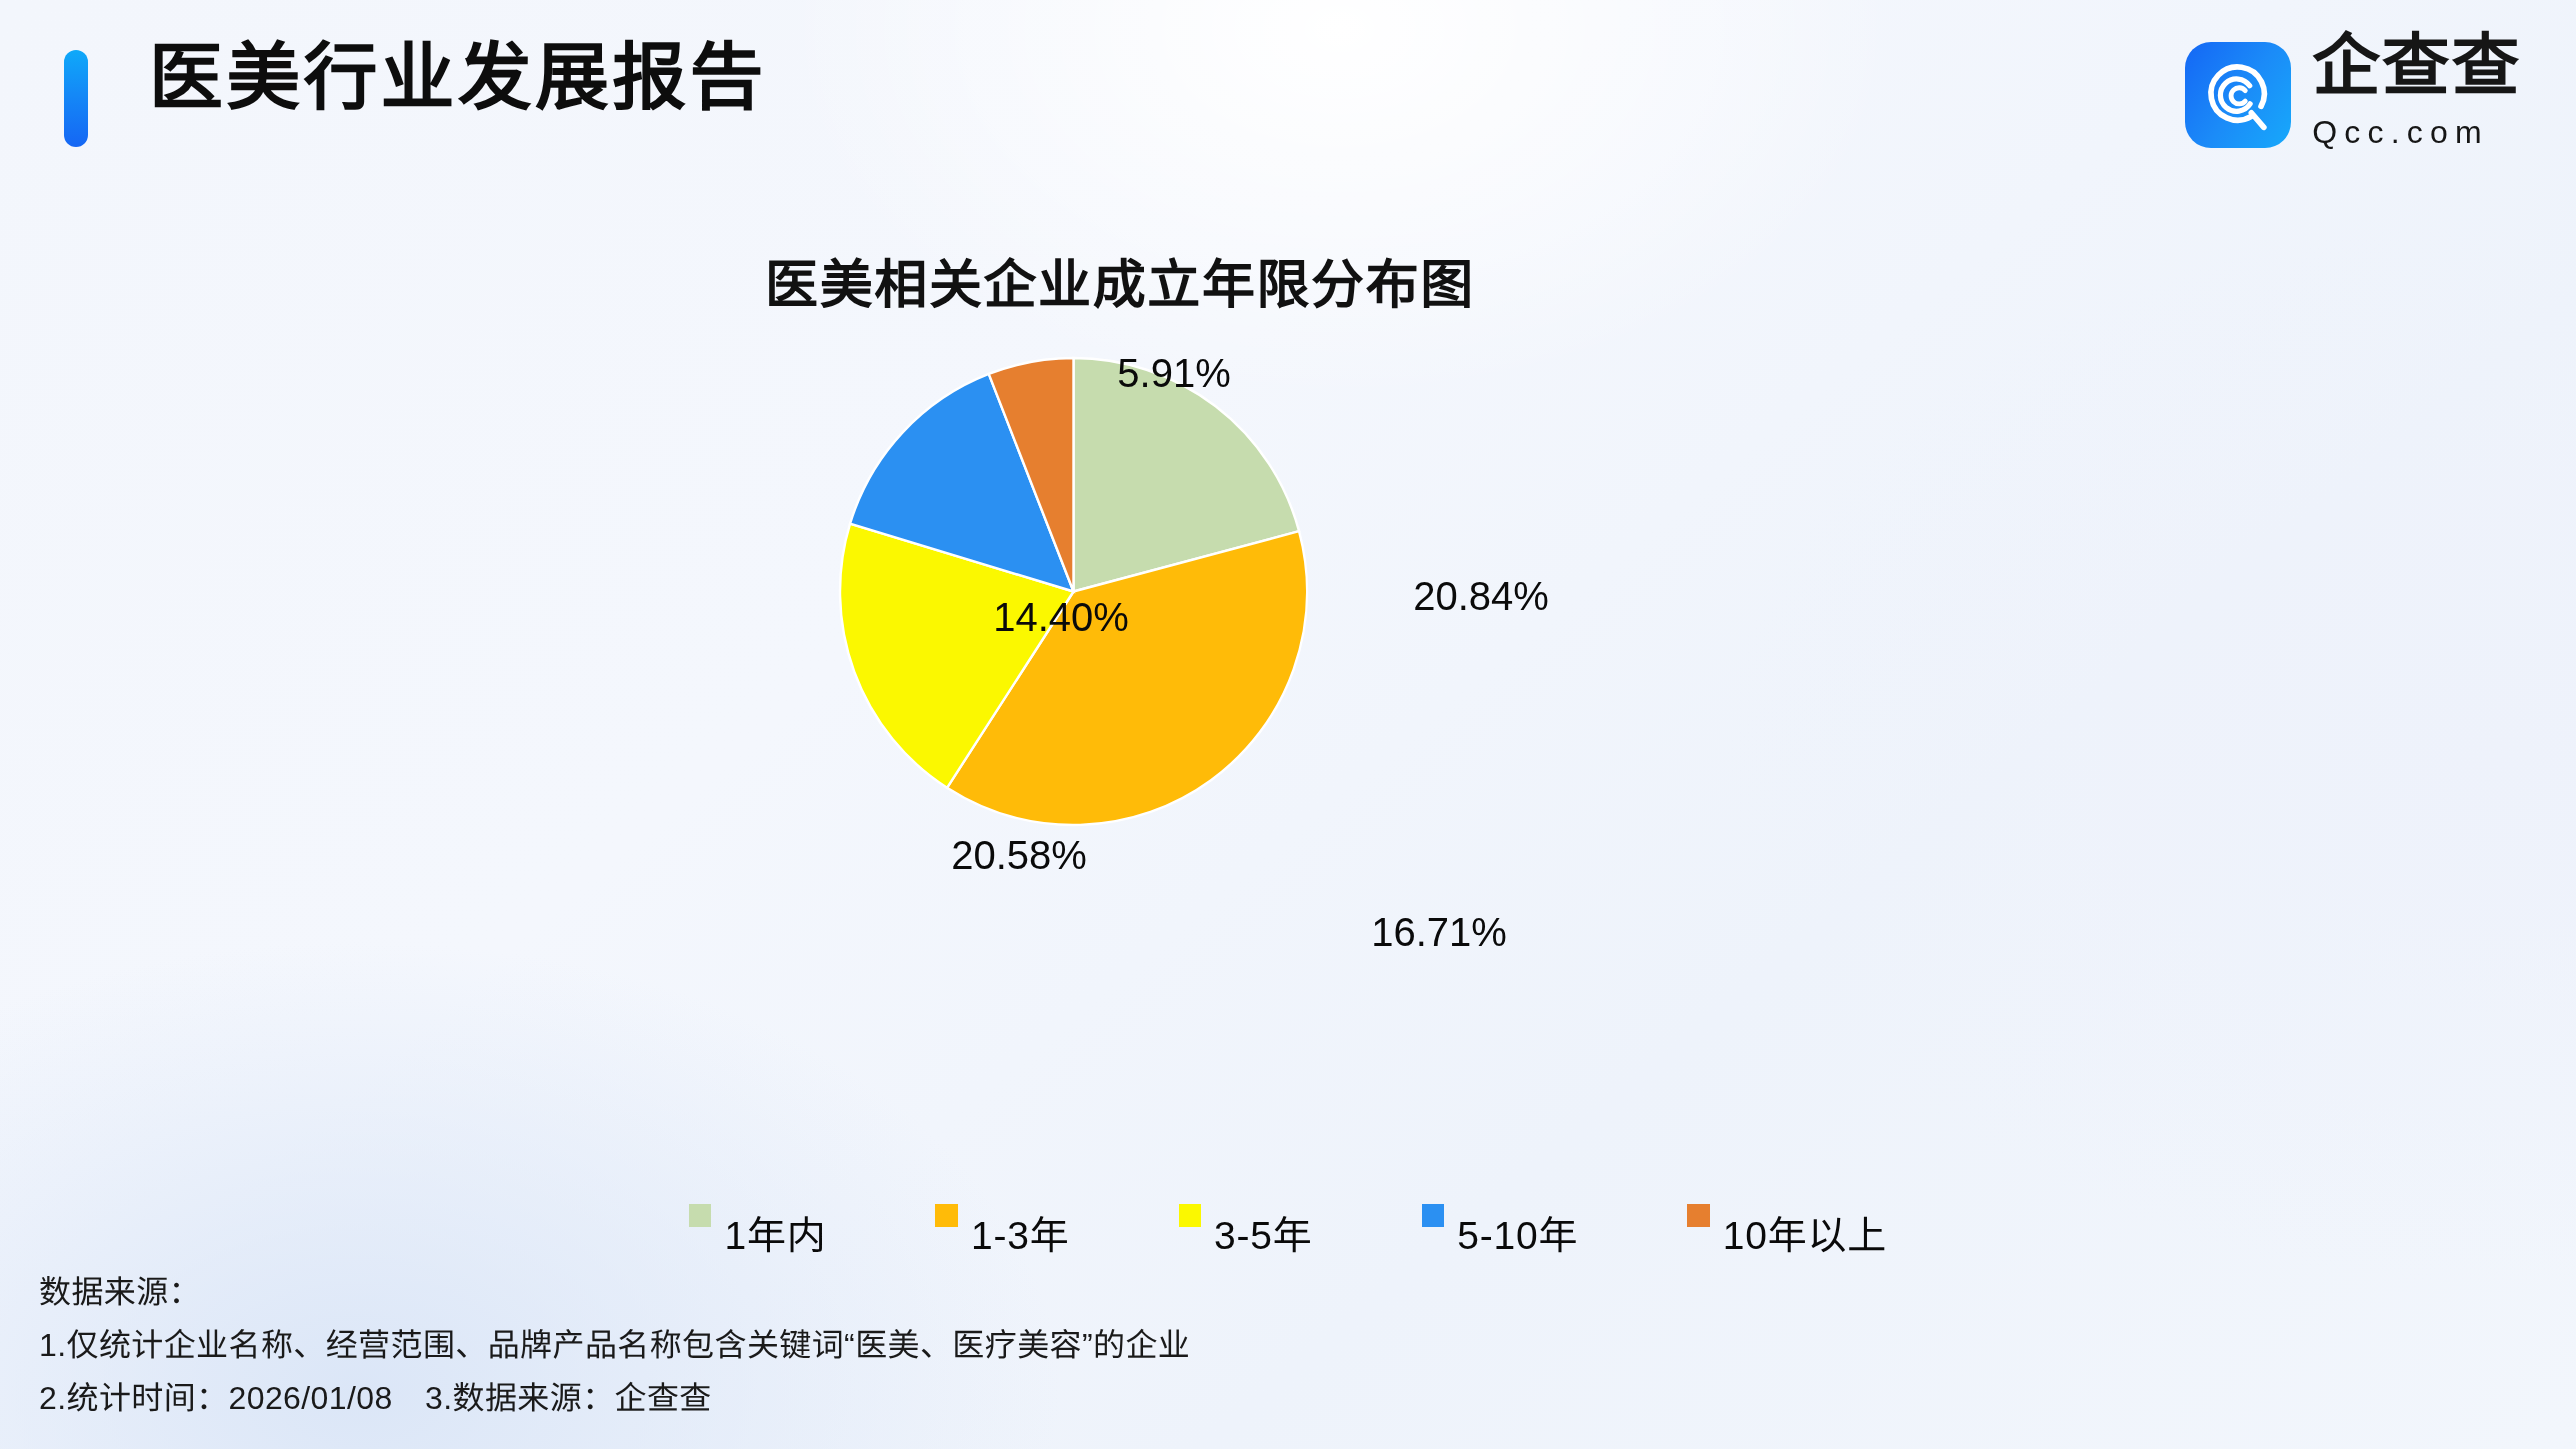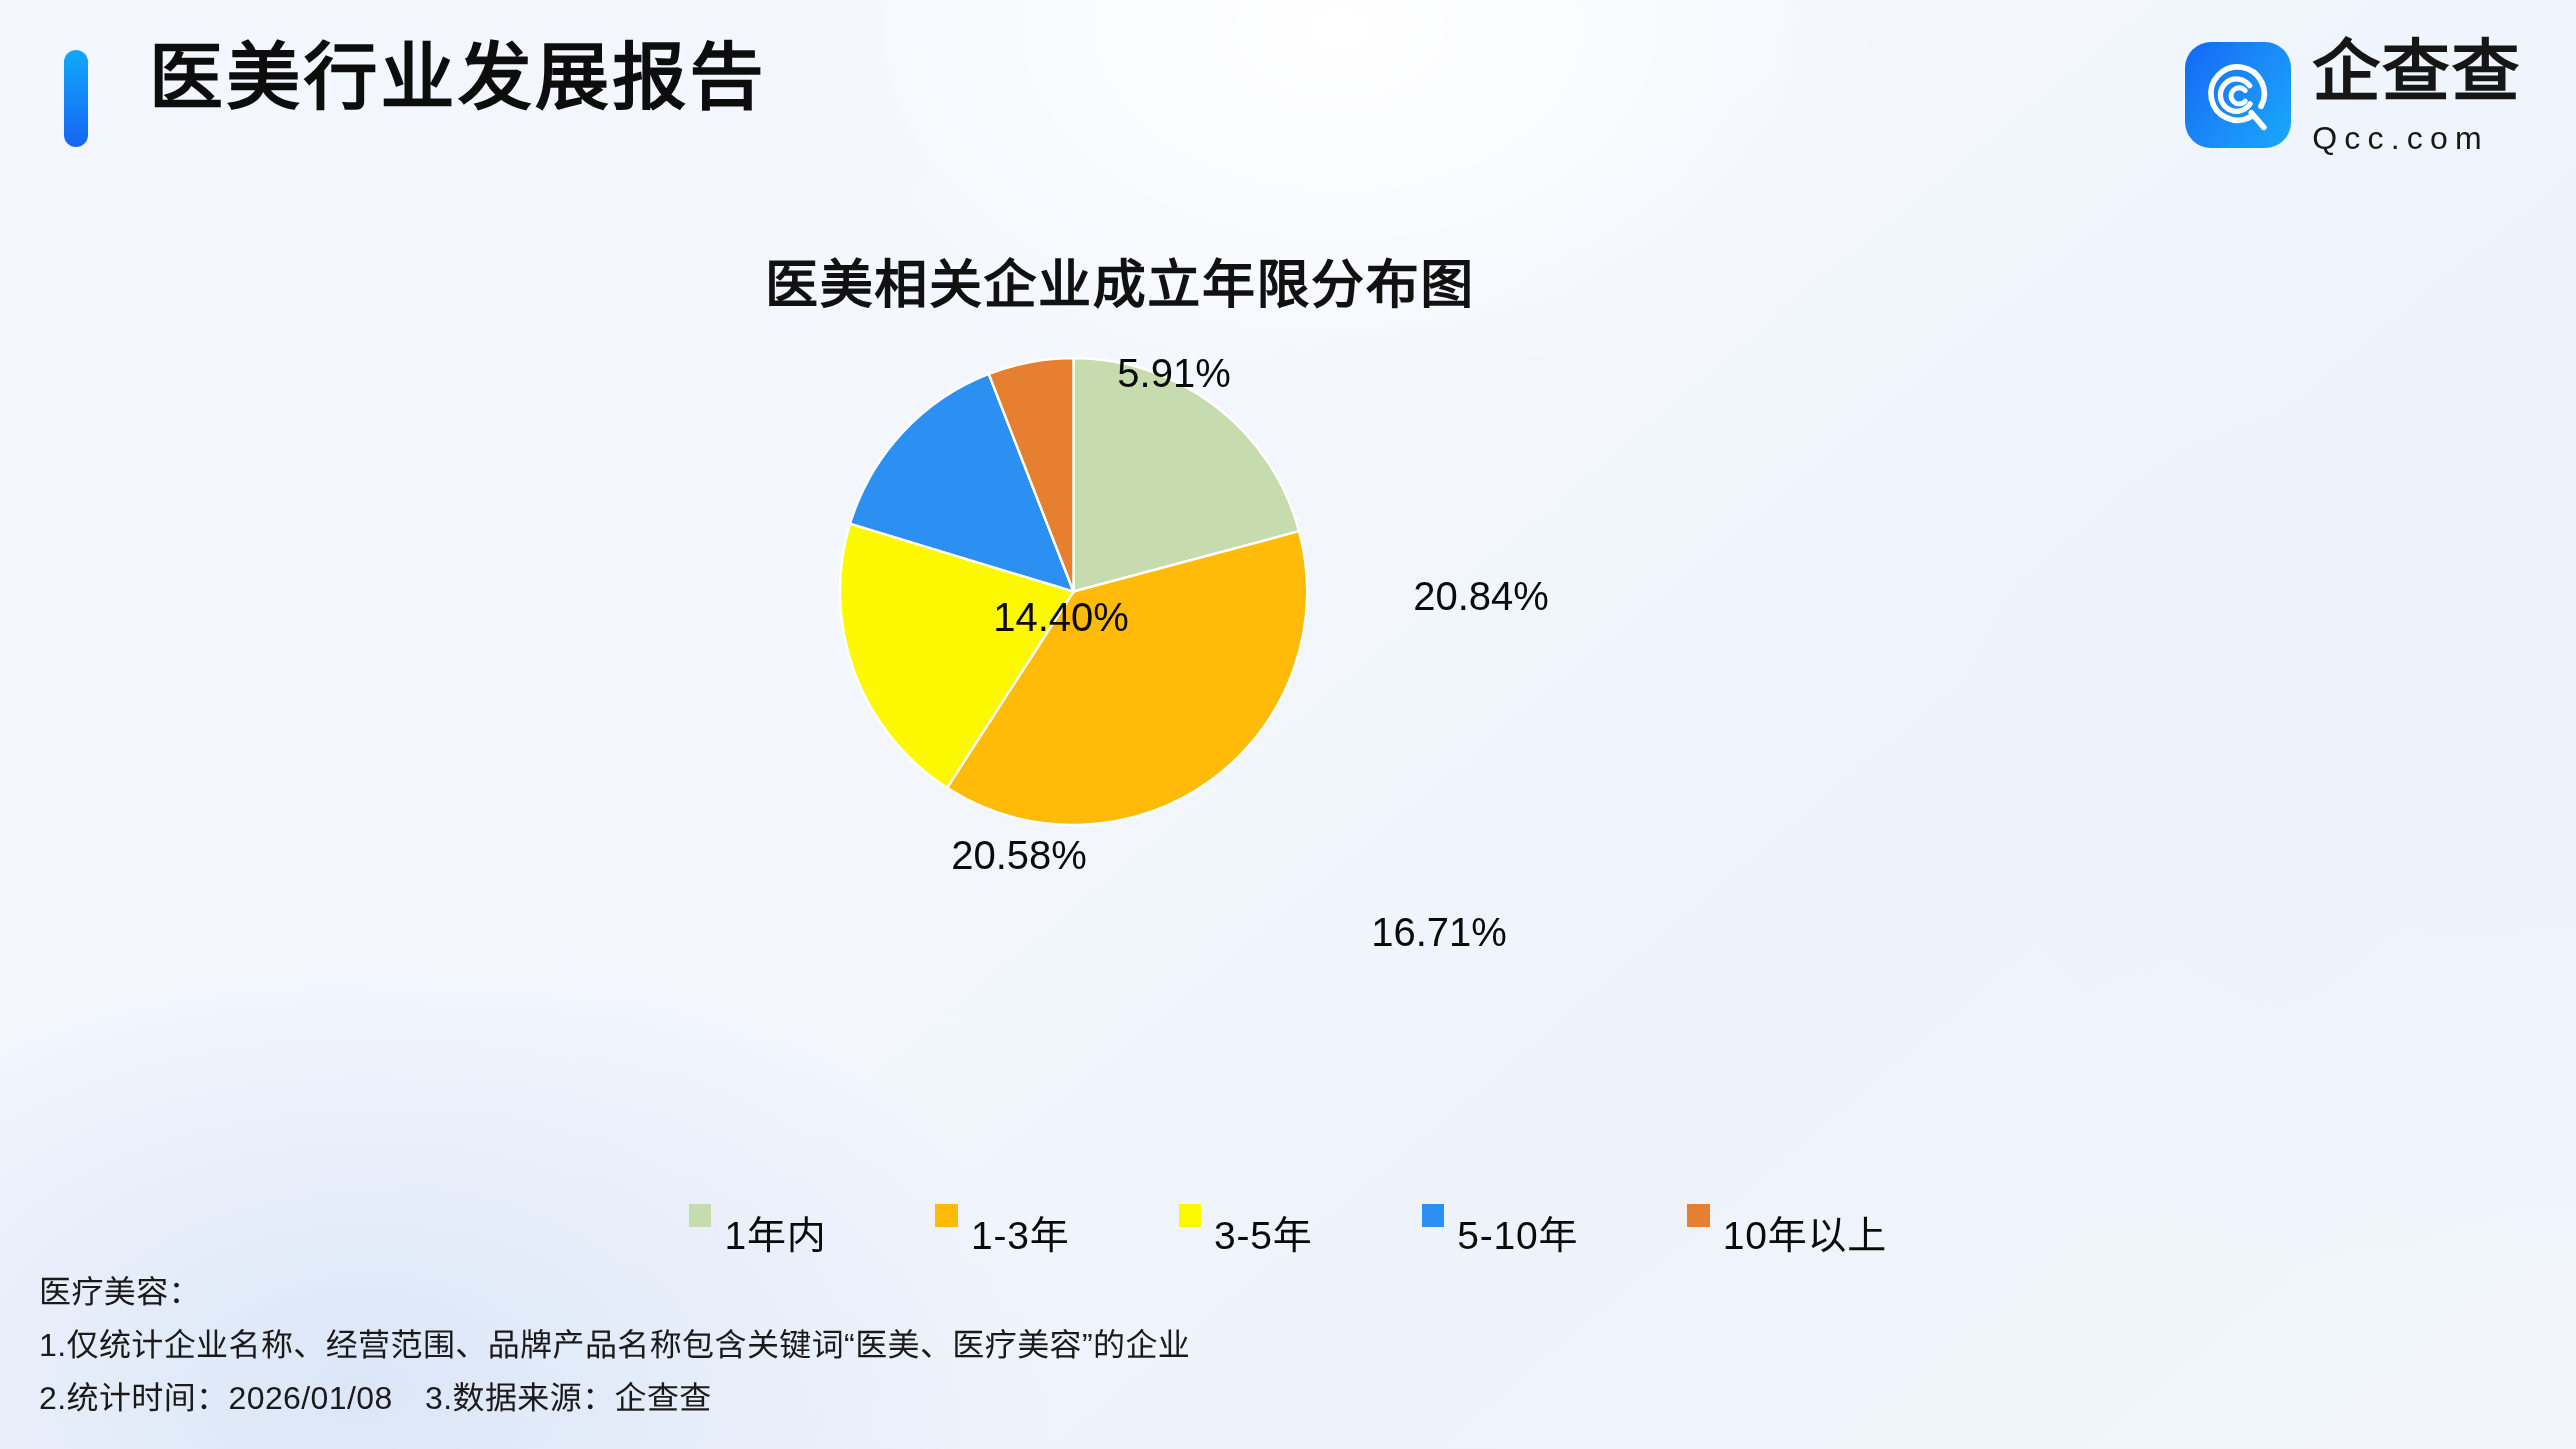--- a/index.html
+++ b/index.html
@@ -32,21 +32,21 @@
   #page-title {
     position:absolute; left:149px; top:35px;
     font-size:74px; font-weight:bold; color:#0d0d0d;
     letter-spacing:3.2px; line-height:1.15;
     white-space:nowrap;
   }
 
   
   #brand {
     position:absolute; right:55px; top:42px;
-    height:106px; display:flex; align-items:center; gap:21px;
+    height:106px; display:flex; align-items:flex-end; gap:21px;
   }
   #brand-mark {
     width:106px; height:106px; border-radius:26px;
     background:linear-gradient(125deg,#1467f5 0%,#1b8bf8 52%,#17a9fb 100%);
     display:flex; align-items:center; justify-content:center;
     flex:0 0 auto;
   }
   #brand-mark svg { display:block; }
   #brand-text { display:flex; flex-direction:column; justify-content:center; }
   #brand-name {
@@ -178,17 +178,17 @@
       <span class="legend-label">5-10年</span>
     </div>
     <div class="legend-gap"></div>
     <div class="legend-item">
       <span class="legend-swatch" style="background: rgb(230, 127, 47);"></span>
       <span class="legend-label">10年以上</span>
     </div>
   </div>
 
 <div id="notes">
-  <div class="note">医疗美容：</div>
+  <div class="note">数据来源：</div>
   <div class="note">1.仅统计企业名称、经营范围、品牌产品名称包含关键词“医美、医疗美容”的企业</div>
   <div class="note">2.统计时间：2026/01/08　3.数据来源：企查查</div>
 </div>
 
 
 </body></html>

